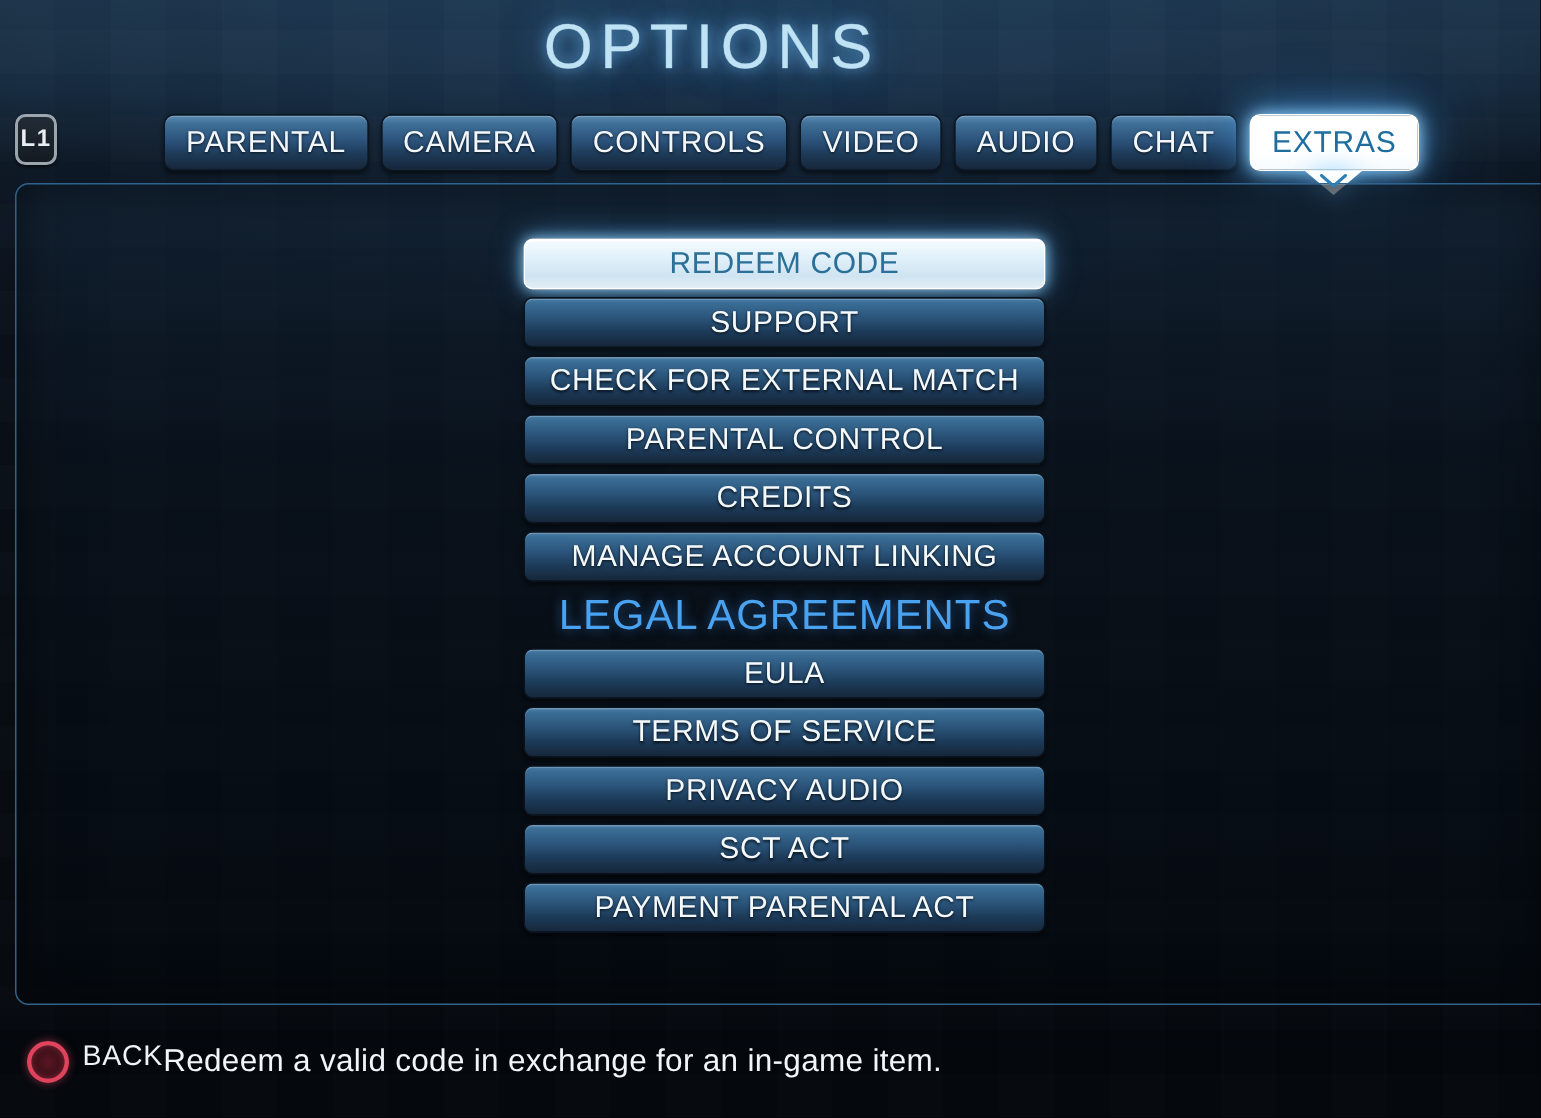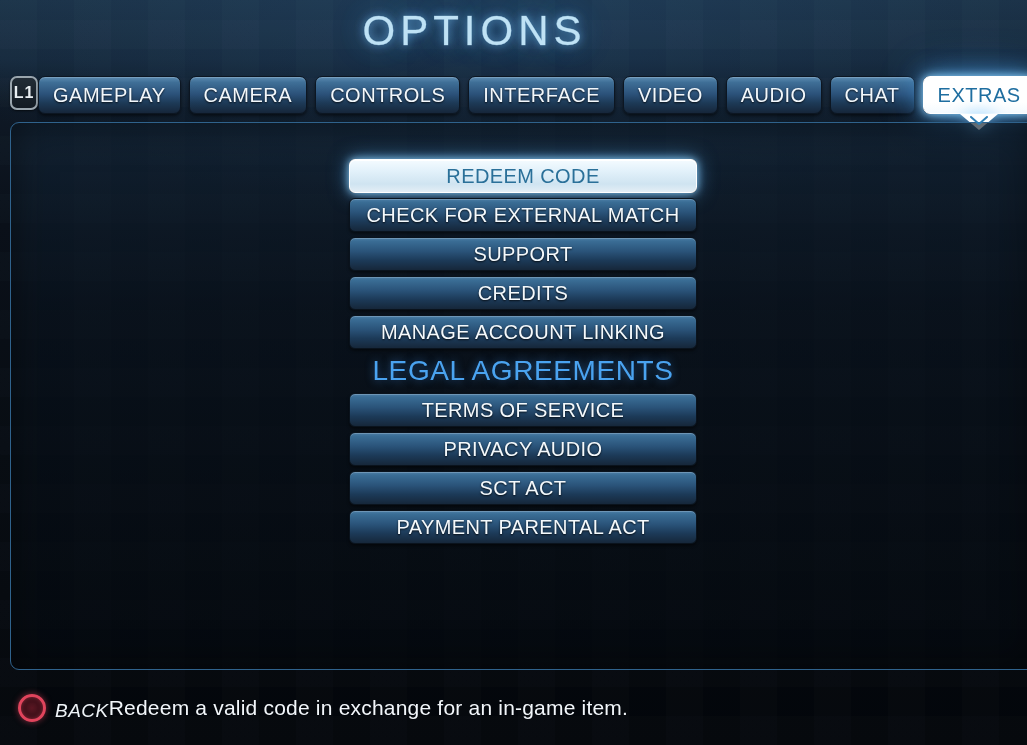--- a/index.html
+++ b/index.html
@@ -221,24 +221,23 @@
     bottom: 0;
     width: 1027px;
     height: 75px;
     display: flex;
     align-items: center;
     padding-left: 18px;
   }
 
   #back-button {
     display: flex;
-    align-items: flex-end;
+    align-items: flex-start;
     gap: 9px;
     cursor: pointer;
-    font-style: italic;
   }
 
   #circle-icon {
     width: 28px;
     height: 28px;
     border-radius: 50%;
     border: 3px solid #e0445c;
     background: radial-gradient(circle at 50% 50%, #5a1622 0%, #3a0f18 60%, #2a0b12 100%);
     box-shadow: 0 0 6px rgba(224,68,92,0.55), inset 0 0 4px rgba(224,68,92,0.5);
     flex: 0 0 auto;
@@ -260,30 +259,27 @@
 <body>
 
 <div id="screen">
 
   <div id="page-title">OPTIONS</div>
 
   <div id="tabbar">
     <div class="shoulder">L1</div>
     <div id="tabs">
         <div class="tab">
-          <span>GAMEPLAY</span>
+          <span>PARENTAL</span>
         </div>
         <div class="tab">
           <span>CAMERA</span>
         </div>
         <div class="tab">
           <span>CONTROLS</span>
-        </div>
-        <div class="tab">
-          <span>INTERFACE</span>
         </div>
         <div class="tab">
           <span>VIDEO</span>
         </div>
         <div class="tab">
           <span>AUDIO</span>
         </div>
         <div class="tab">
           <span>CHAT</span>
         </div>
@@ -296,25 +292,27 @@
             </svg>
           </div>
         </div>
       </div>
 
   </div>
 
   <div id="content-panel">
     <div id="menu">
         <div class="menu-item selected">REDEEM CODE</div>
+        <div class="menu-item">SUPPORT</div>
         <div class="menu-item">CHECK FOR EXTERNAL MATCH</div>
-        <div class="menu-item">SUPPORT</div>
+        <div class="menu-item">PARENTAL CONTROL</div>
         <div class="menu-item">CREDITS</div>
         <div class="menu-item">MANAGE ACCOUNT LINKING</div>
         <div class="menu-section">LEGAL AGREEMENTS</div>
+        <div class="menu-item">EULA</div>
         <div class="menu-item">TERMS OF SERVICE</div>
         <div class="menu-item">PRIVACY AUDIO</div>
         <div class="menu-item">SCT ACT</div>
         <div class="menu-item">PAYMENT PARENTAL ACT</div>
       </div>
   </div>
 
   <div id="footer">
     <div id="back-button">
       <div id="circle-icon"></div>

